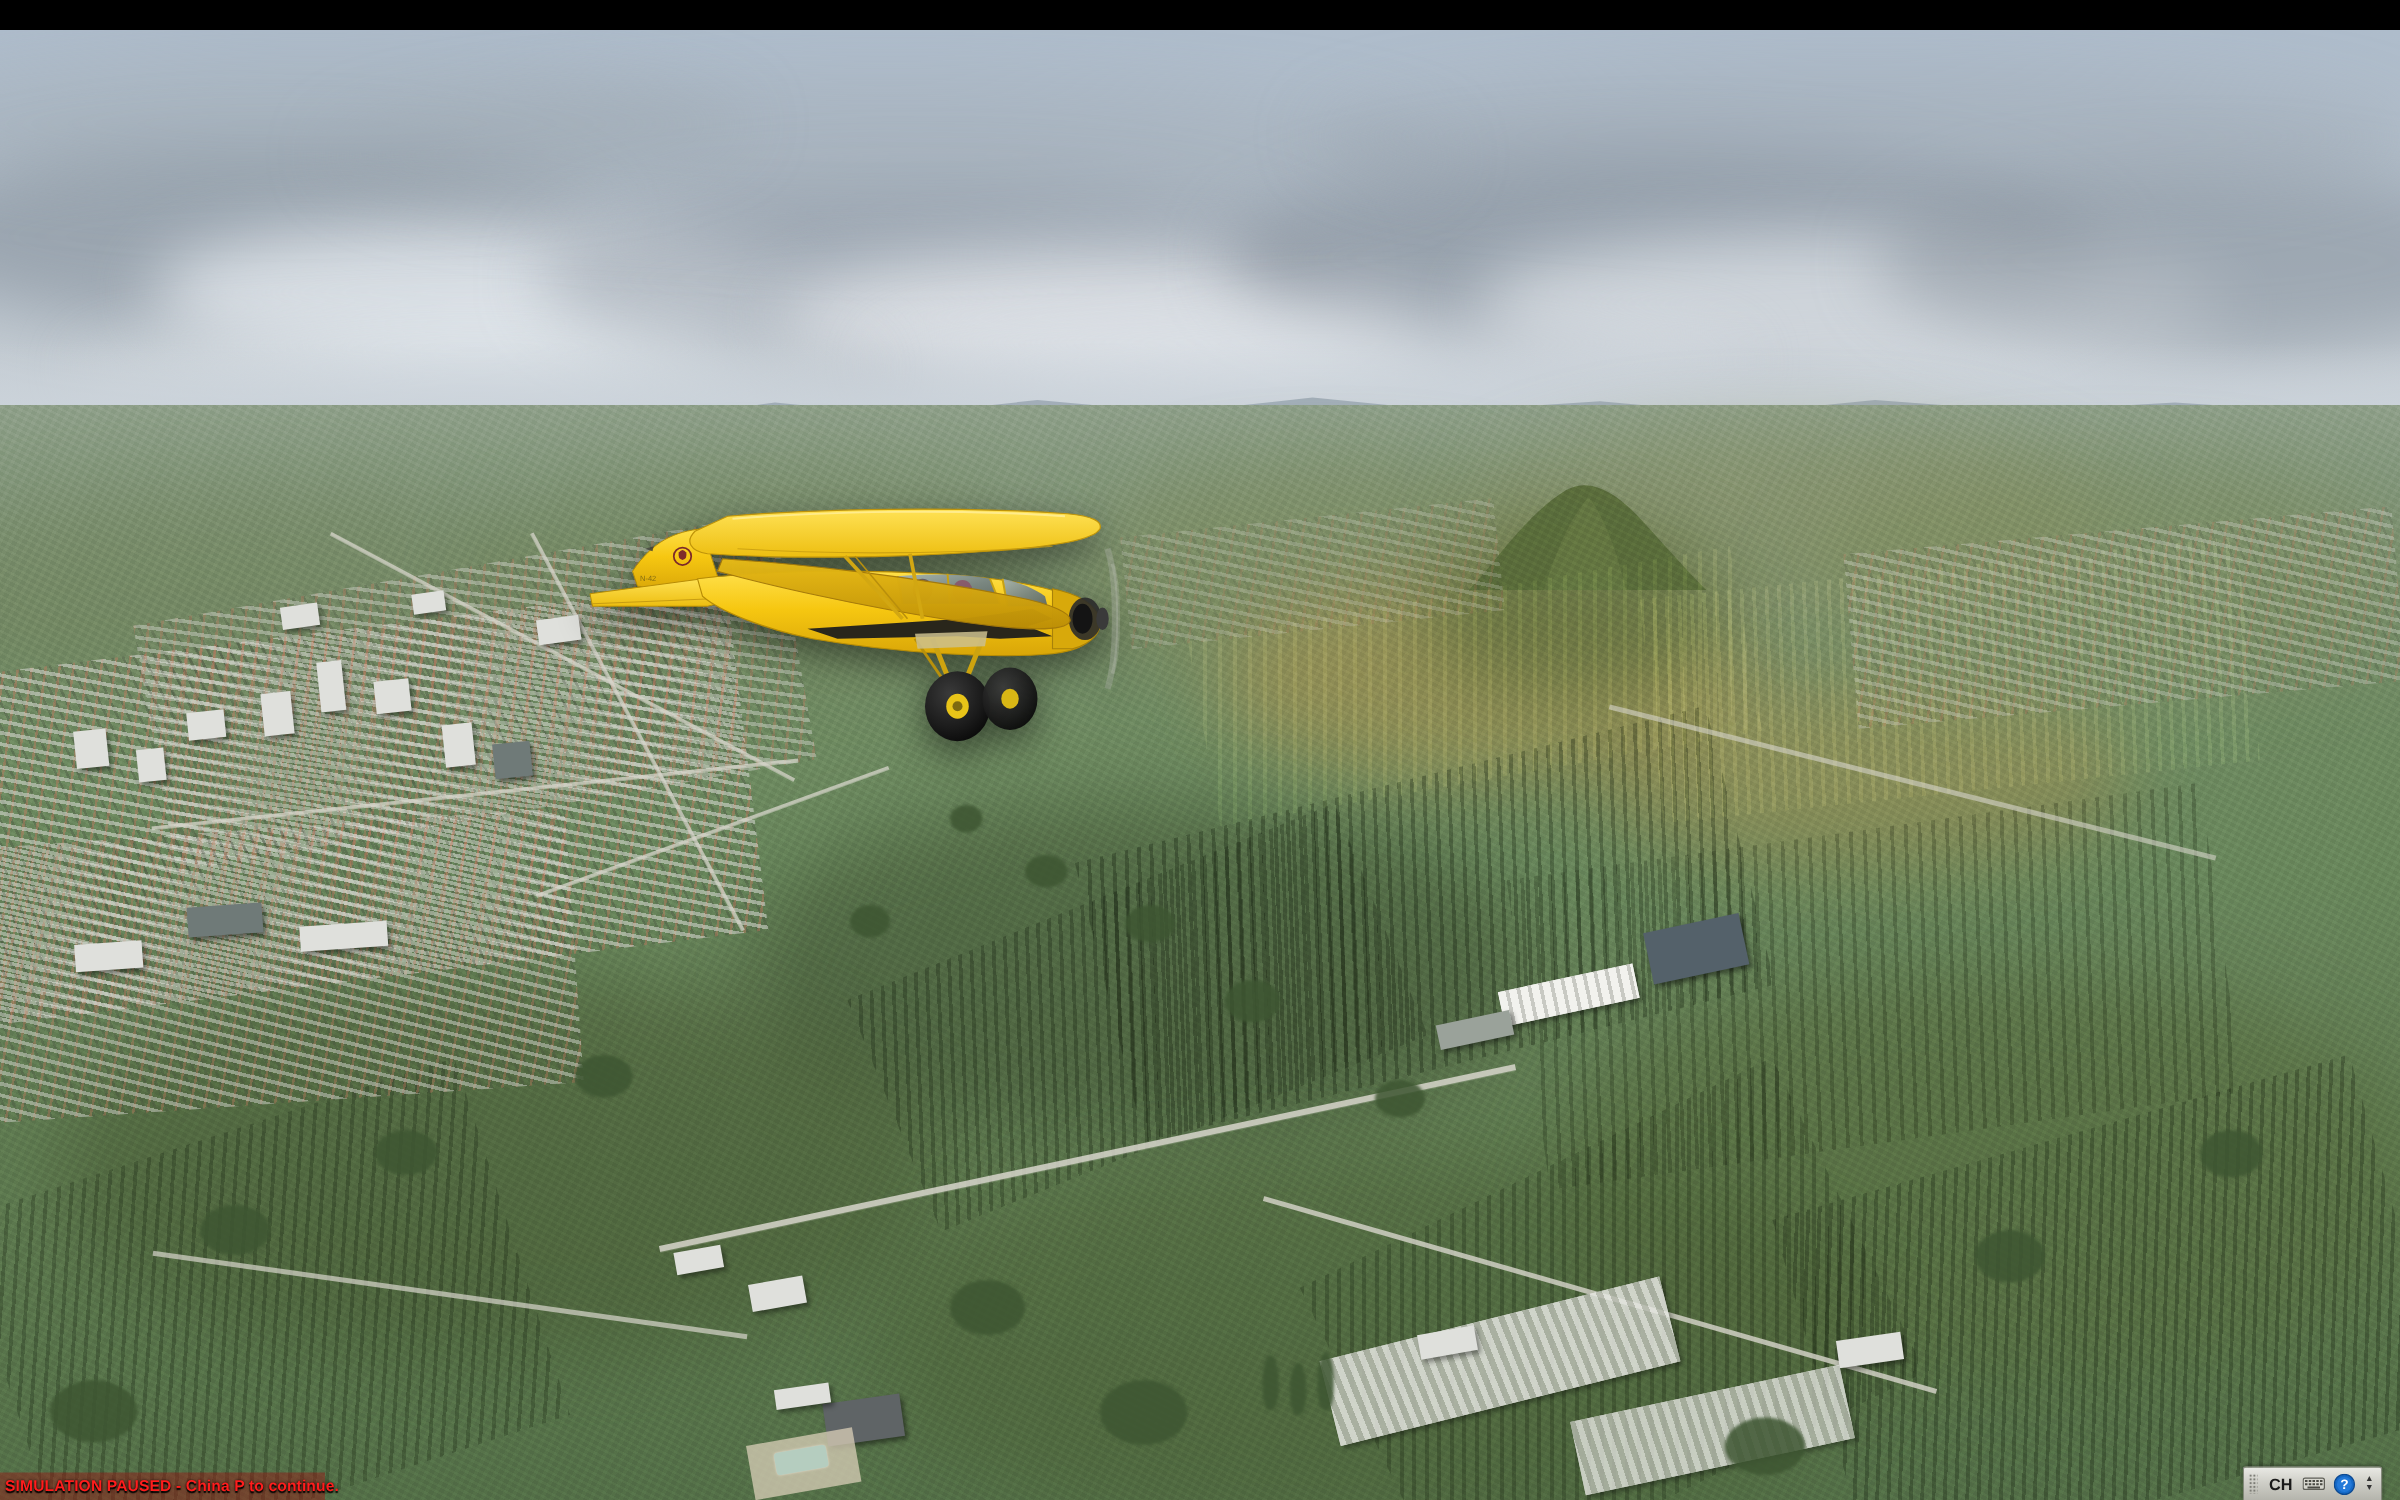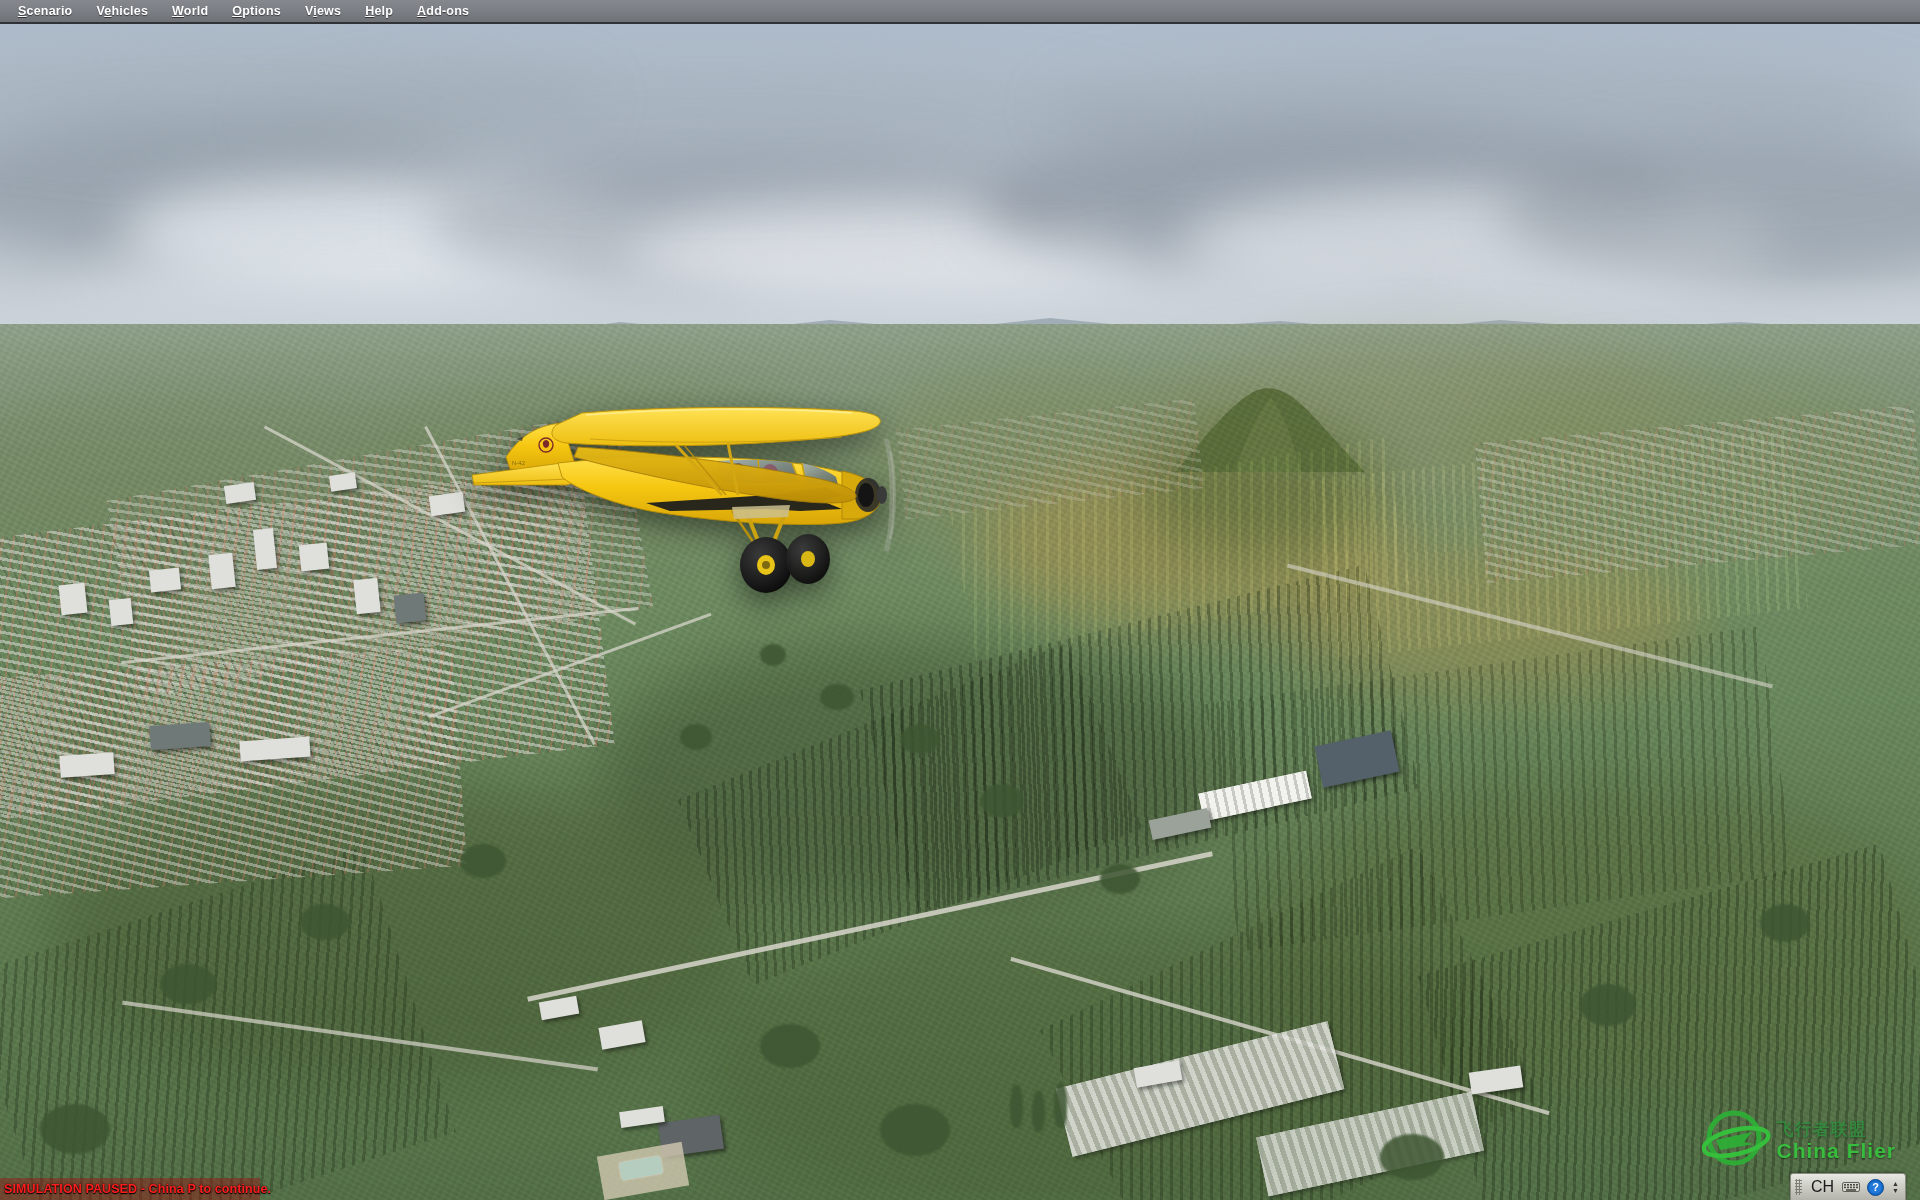--- a/index.html
+++ b/index.html
@@ -81,41 +81,32 @@
 
   
   .ime{position:absolute;right:14px;bottom:0;height:26px;z-index:50;
     display:flex;align-items:center;
     background:linear-gradient(180deg,#e9e9e4 0%,#cfcfc8 45%,#b4b4ac 100%);
     border:1px solid #8a8a82;border-bottom:none;border-radius:3px 3px 0 0;
     padding:0 4px;box-shadow:0 -1px 3px rgba(0,0,0,.35);}
   .ime-grip{width:7px;height:16px;margin-right:4px;
     background-image:radial-gradient(circle,#7d7d76 1px,transparent 1.2px);
     background-size:3px 3px;}
-  .ime-lang{font-size:16px;font-weight:normal;color:#1a1a1a;
+  .ime-lang{font-size:13px;font-weight:bold;color:#1a1a1a;
     font-family:"Liberation Sans",sans-serif;padding:0 5px;}
   .ime-btn{width:22px;height:20px;display:flex;align-items:center;justify-content:center;
     margin:0 1px;border-radius:2px;}
   .ime-arrows{display:flex;flex-direction:column;margin-left:3px;padding:0 2px;}
   .ime-arrows span{font-size:7px;line-height:7px;color:#333;}
 </style>
 </head>
 <body>
 
 <div id="app">
 
-  <div class="menubar">
-    <div class="menuitem"><u>S</u>cenario</div>
-    <div class="menuitem">V<u>e</u>hicles</div>
-    <div class="menuitem"><u>W</u>orld</div>
-    <div class="menuitem"><u>O</u>ptions</div>
-    <div class="menuitem">V<u>i</u>ews</div>
-    <div class="menuitem"><u>H</u>elp</div>
-    <div class="menuitem"><u>A</u>dd-ons</div>
-  </div>
 
   <div class="scene">
 
     <div class="sky"></div>
 
     <div class="cloudbank" style="left:-80px;top:90px;width:560px;height:150px;background:rgba(120,130,142,.45);"></div>
     <div class="cloudbank" style="left:120px;top:150px;width:520px;height:120px;background:rgba(238,242,246,.7);"></div>
     <div class="cloudbank" style="left:430px;top:120px;width:640px;height:160px;background:rgba(128,138,150,.42);"></div>
     <div class="cloudbank" style="left:620px;top:175px;width:520px;height:110px;background:rgba(242,245,248,.65);"></div>
     <div class="cloudbank" style="left:980px;top:95px;width:700px;height:175px;background:rgba(118,128,140,.48);"></div>
@@ -344,33 +335,20 @@
         <ellipse cx="296" cy="166" rx="26" ry="28" fill="url(#tireG)"></ellipse>
         <ellipse cx="296" cy="166" rx="9" ry="10" fill="#e8c418"></ellipse>
         <ellipse cx="296" cy="166" rx="4" ry="4" fill="#7d6a10"></ellipse>
         <ellipse cx="338" cy="160" rx="22" ry="25" fill="url(#tireG)" opacity=".96"></ellipse>
         <ellipse cx="338" cy="160" rx="7" ry="8" fill="#d9b715"></ellipse>
 
         <ellipse cx="112,0" cy="0" rx="0" ry="0" fill="none"></ellipse>
       </svg>
     </div>
 
-    <div class="watermark">
-      <div class="wm-logo">
-        <svg width="72" height="62" viewBox="0 0 72 62">
-          <ellipse cx="32" cy="28" rx="25" ry="25" fill="none" stroke="#2fae36" stroke-width="5"></ellipse>
-          <ellipse cx="34" cy="32" rx="33" ry="12" fill="none" stroke="#35c43c" stroke-width="4.5" transform="rotate(-13 34 32)"></ellipse>
-          <path d="M14,30 L50,22 L42,32 L52,34 L18,40 Z" fill="#2fae36"></path>
-        </svg>
-      </div>
-      <div class="wm-text">
-        <span class="wm-cn">飞行者联盟</span>
-        <span class="wm-en">China Flier</span>
-      </div>
-    </div>
 
     <div class="pausedbar">
       <div class="bg"></div>
       <span class="pausedtext">SIMULATION PAUSED - China P to continue.</span>
     </div>
 
     <div class="ime">
       <div class="ime-grip"></div>
       <span class="ime-lang">CH</span>
       <div class="ime-btn">

